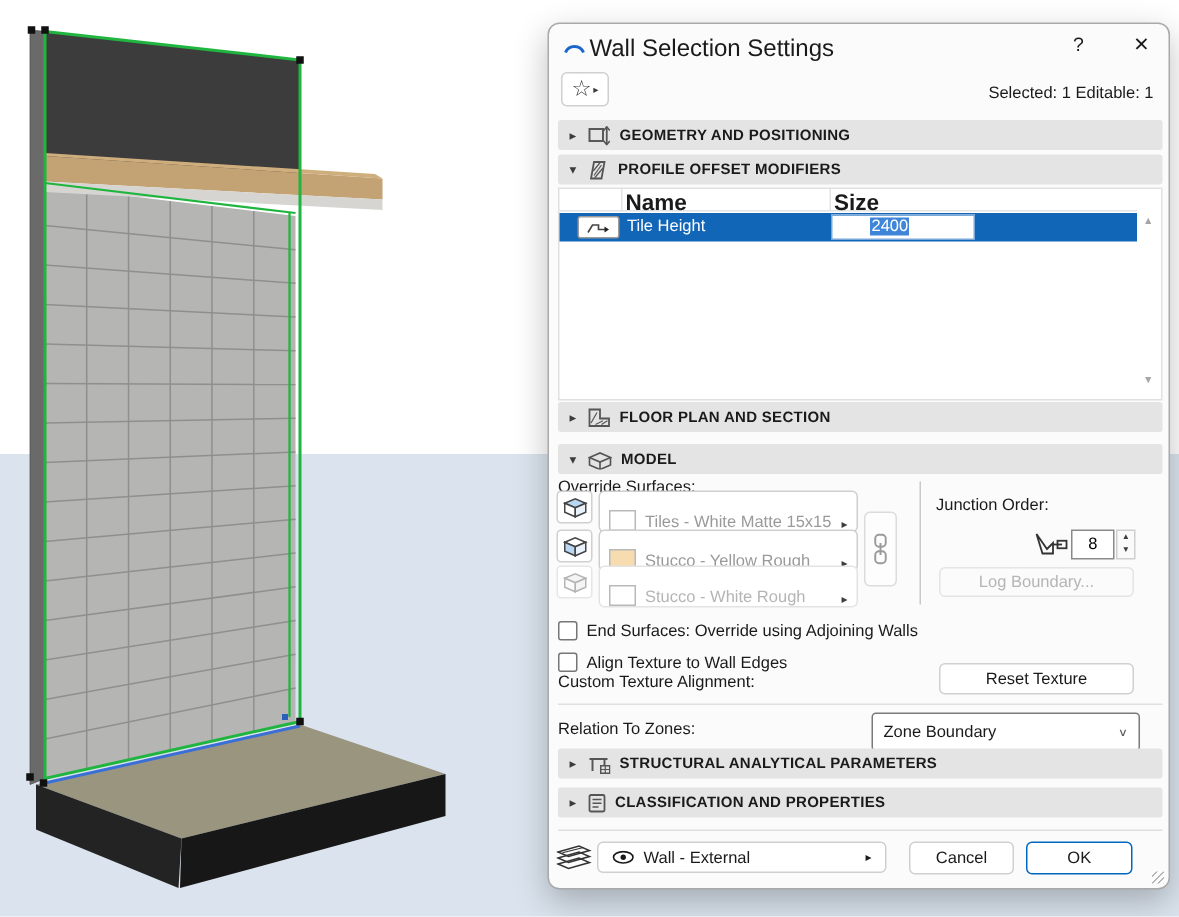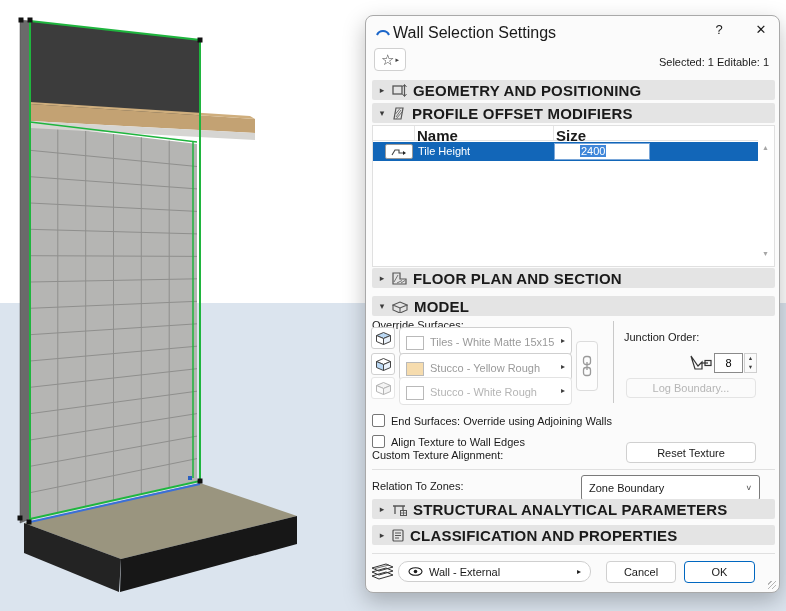--- a/index.html
+++ b/index.html
@@ -36,21 +36,21 @@
 
   .fav-btn { left:8px; top:32px; width:32px; height:23px; background:#fff; border:1px solid #d0d0d0; border-radius:4px;
              display:flex; align-items:center; justify-content:center; gap:1px; }
   .fav-btn .star { font-size:15px; color:#3c3c3c; line-height:1; }
   .fav-btn .mini-arrow { font-size:7px; color:#3c3c3c; }
   .status-text { right:10px; top:40px; font-size:11px; }
 
   .secbar { left:6px; width:403px; height:20px; background:#e4e4e4; border-radius:2px;
             display:flex; align-items:center; gap:6px; padding:0 6px; }
   .secbar .chev { width:8px; font-size:9px; color:#3c3c3c; text-align:center; }
-  .secbar .sectitle { font-weight:bold; font-size:15px; letter-spacing:.2px; }
+  .secbar .sectitle { font-weight:bold; font-size:10px; letter-spacing:.2px; }
   .sicon { flex:0 0 auto; }
 
   
   #ptable { left:6px; top:109px; width:403px; height:142px; background:#fff; border:1px solid #e0e0e0; }
   #ptable .hdr { position:absolute; top:0; left:0; right:16px; height:15px; border-bottom:1px solid #e4e4e4; font-size:15px; font-weight:bold; }
   #ptable .hdr .h-name { position:absolute; left:44px; top:1px; }
   #ptable .hdr .h-size { position:absolute; left:183px; top:1px; }
   #ptable .colsep { position:absolute; top:0; width:1px; height:15px; background:#e4e4e4; }
   #prow { position:absolute; left:0; top:16px; right:16px; height:19px; background:#1266b8; color:#fff; }
   #prow .mod-icon-box { position:absolute; left:12px; top:2px; width:28px; height:15px; background:#fff; border:1px solid #9a9a9a; border-radius:2px;
@@ -59,21 +59,21 @@
   #prow .size-input { position:absolute; left:181px; top:1px; width:96px; height:17px; background:#fff; border:1px solid #7aa7d9; padding:1px 1px; }
   #prow .size-input .sel { background:#3f86d9; color:#fff; padding:0 1px;margin-left:24px; }
   .tscroll { position:absolute; right:3px; width:11px; text-align:center; font-size:7px; color:#a6a6a6; }
 
   
   .plain-label { font-size:11px; }
   .cube-btn { left:5px; width:24px; height:22px; background:#fff; border:1px solid #d0d0d0; border-radius:3px;
               display:flex; align-items:center; justify-content:center; }
   .cube-btn.disabled { border-color:#e6e6e6; }
   .surf-dd { left:33px; width:173px; height:28px; background:#fff; border:1px solid #cfcfcf; border-radius:4px;
-             display:flex; align-items:flex-start; gap:6px; padding:8px 6px; color:#9a9a9a; }
+             display:flex; align-items:flex-end; gap:6px; padding:0 6px; color:#9a9a9a; }
   .surf-dd.disabled { border-color:#e3e3e3; color:#b5b5b5; }
   .swatch { width:18px; height:14px; border:1px solid #b9b9b9; }
   .surf-dd .dd-arrow { margin-left:auto; font-size:8px; color:#3c3c3c; }
   .chain-btn { left:210px; top:325px; width:22px; height:50px; background:#fdfdfd; border:1px solid #dcdcdc; border-radius:4px;
                display:flex; align-items:center; justify-content:center; }
   .vdiv { left:247px; top:305px; width:1px; height:82px; background:#c9c9c9; }
   .jo-label { left:258px; top:315px; font-size:11px; }
   .jo-spin { left:348px; top:337px; width:29px; height:20px; border:1px solid #8a8a8a; background:#fff; font-size:11px; text-align:center; font-family:"Liberation Sans",sans-serif; }
   .stepper { left:378px; top:337px; width:13px; height:20px; border:1px solid #cfcfcf; background:#fafafa; }
   .stepper span { display:block; height:9px; font-size:5.5px; text-align:center; line-height:9px; color:#3c3c3c; }
@@ -83,21 +83,21 @@
   .log-btn { left:260px; top:362px; width:130px; height:20px; }
   .cb-row { left:6px; display:flex; align-items:center; gap:6px; }
   .cb { width:13px; height:13px; background:#fff; border:1px solid #767676; border-radius:2px; }
   .reset-btn { left:260px; top:426px; width:130px; height:21px; }
   .hdiv { left:6px; width:403px; height:1px; background:#e0e0e0; }
   .rel-combo { left:215px; top:459px; width:179px; height:21px; background:#fff; border:1px solid #7a7a7a; border-radius:3px;
                display:flex; align-items:center; padding:12px 7px;text-align:center; }
   .rel-combo .chevron { margin-left:auto; font-size:9px; color:#5a5a5a; transform:scaleY(.8); }
 
   
-  .layer-combo { left:32px; top:545px; width:193px; height:21px; background:#fff; border:1px solid #cfcfcf; border-radius:10px;
+  .layer-combo { left:32px; top:545px; width:193px; height:21px; background:#fff; border:1px solid #cfcfcf; border-radius:4px;
                  display:flex; align-items:center; gap:6px; padding:0 9px; }
   .layer-combo .dd-arrow { margin-left:auto; font-size:8px; color:#1a1a1a; }
   .cancel-btn { left:240px; top:545px; width:70px; height:22px; }
   .ok-btn { left:318px; top:545px; width:71px; height:22px; border:1.5px solid #0067c0; }
   .grip { right:3px; bottom:3px; width:8px; height:8px;
           background:repeating-linear-gradient(135deg, transparent 0 2px, #b5b5b5 2px 3px); }
 </style>
 </head>
 <body>
 

